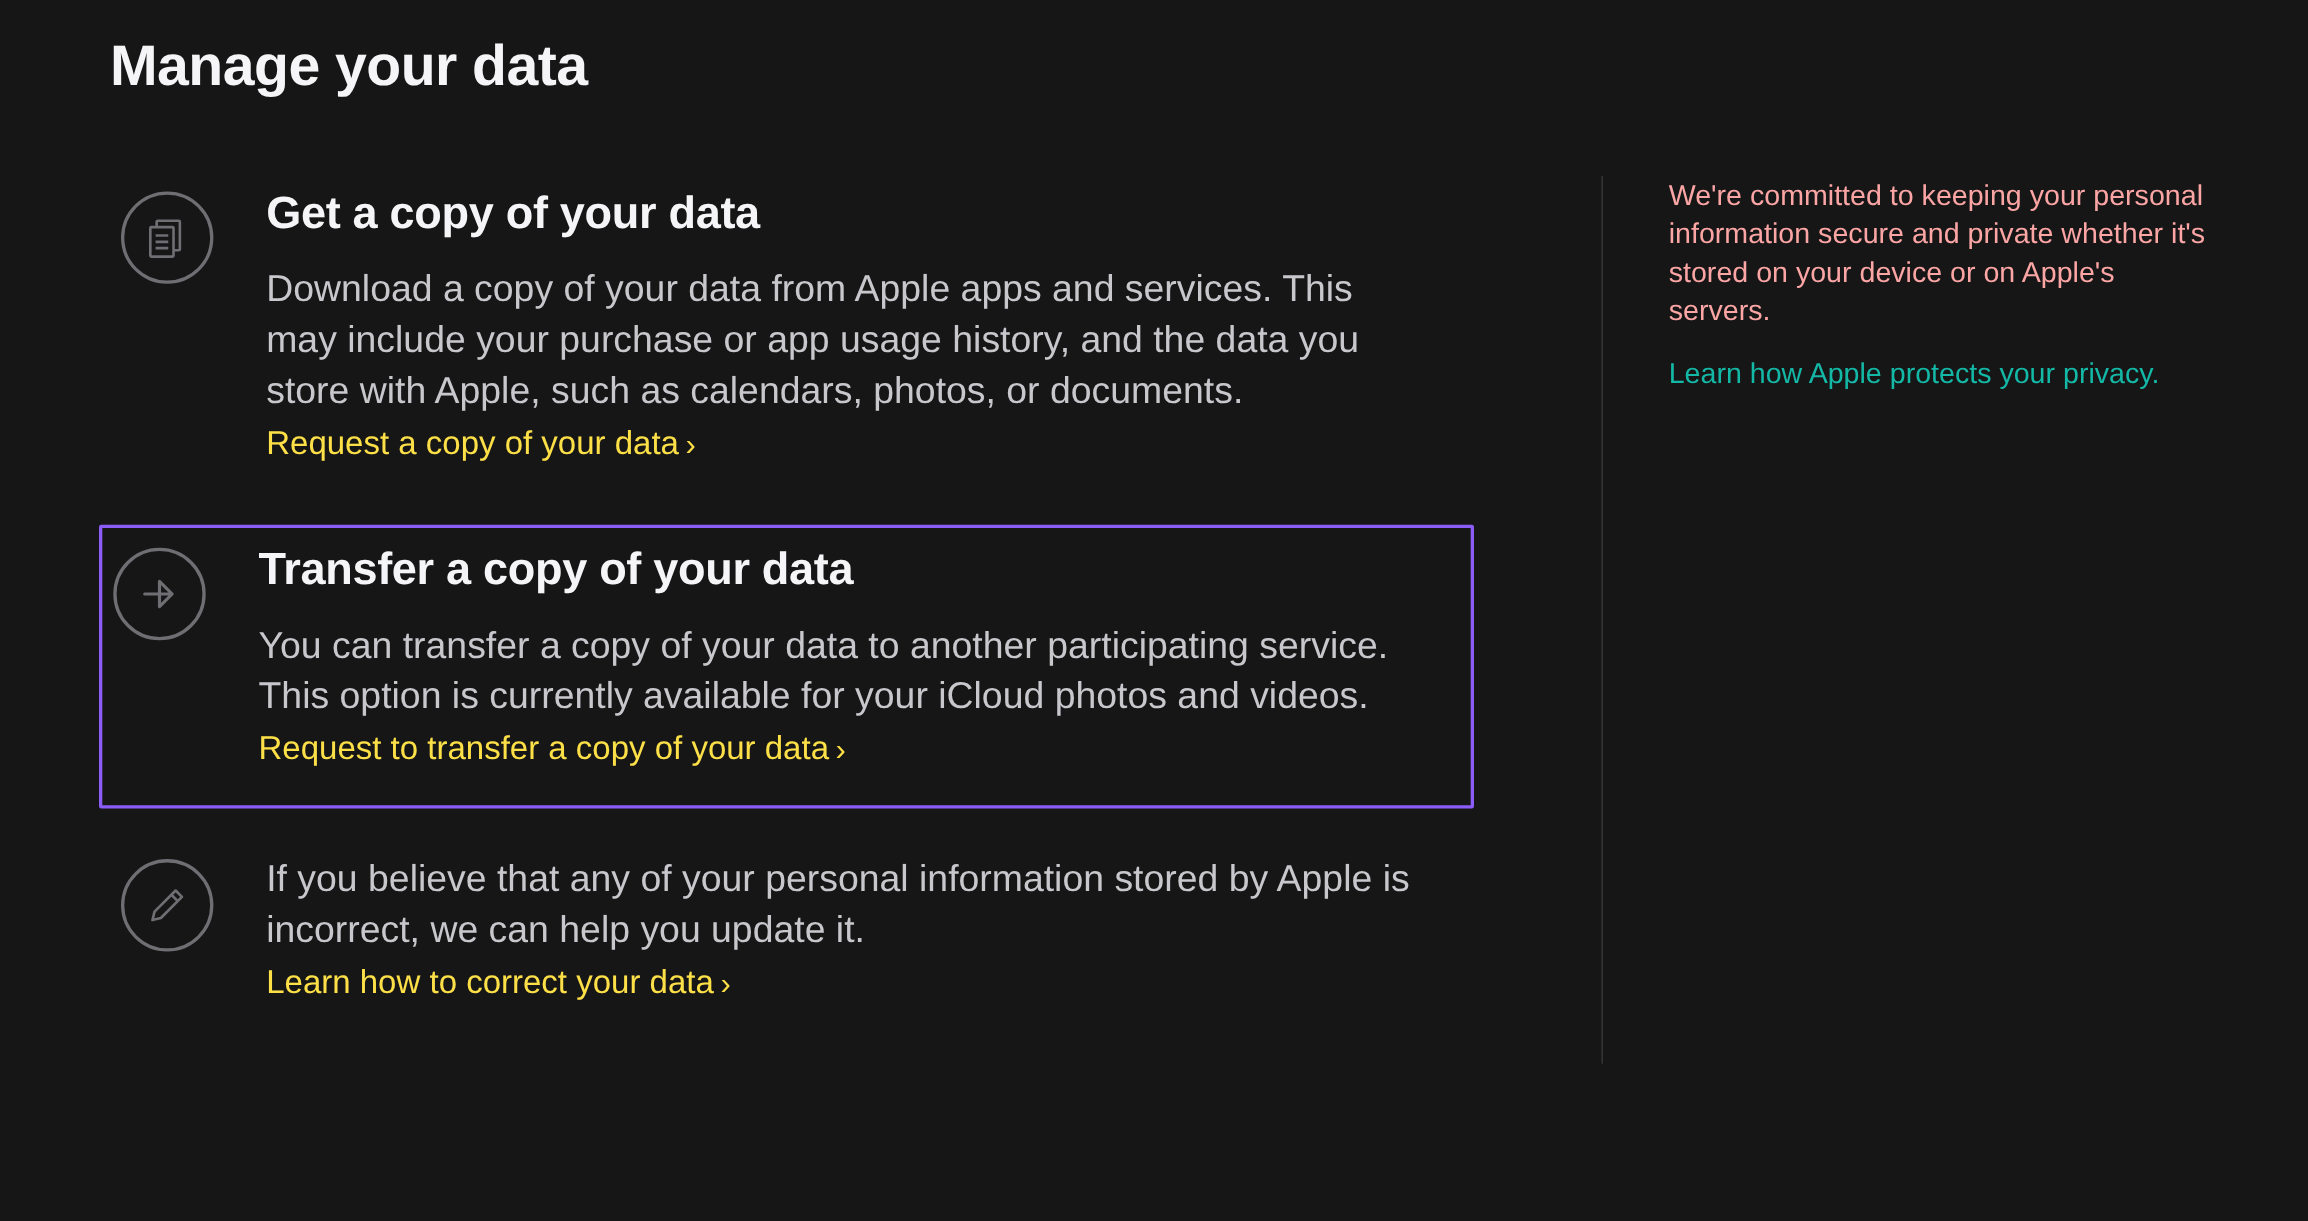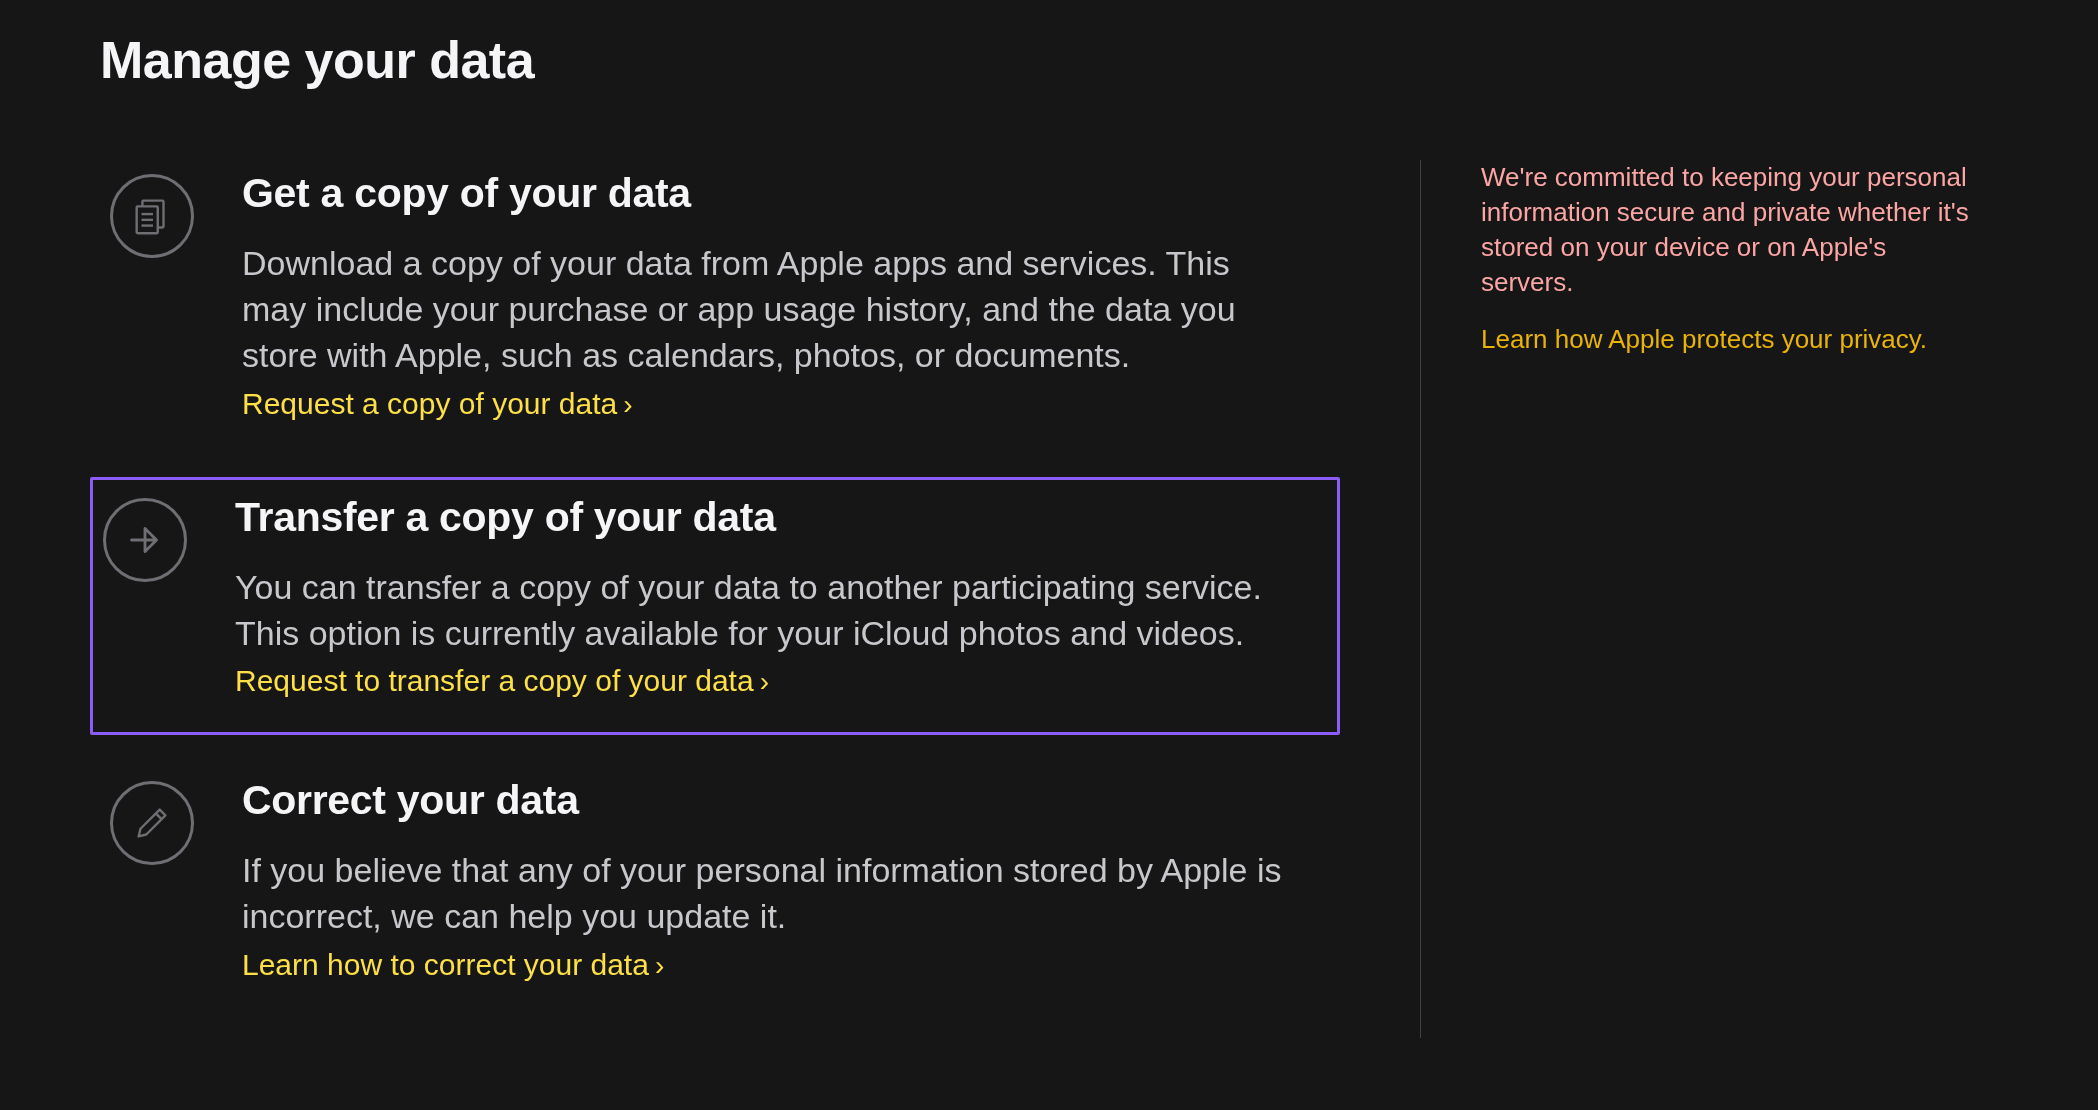--- a/index.html
+++ b/index.html
@@ -17,21 +17,21 @@
   }
   .page-title {
     font-size: 52px;
     font-weight: 700;
     color: #f5f5f7;
     margin-bottom: 70px;
     letter-spacing: -0.5px;
   }
   .content-wrapper {
     display: flex;
-    gap: 40px;
+    gap: 76px;
   }
   .main-col {
     flex: 0 0 1280px;
   }
   .side-col {
     flex: 0 0 550px;
     border-left: 1px solid #424245;
     padding-left: 60px;
     padding-top: 0;
   }
@@ -98,21 +98,21 @@
     top: 1px;
   }
   .side-text {
     font-size: 26px;
     line-height: 1.35;
     color: #fca5a5;
     margin-bottom: 24px;
   }
   .side-link {
     font-size: 26px;
-    color: #eab308;
+    color: #14b8a6;
     text-decoration: none;
     cursor: pointer;
   }
 </style>
 </head>
 <body>
 
 <h1 class="page-title">Manage your data</h1>
 
 <div class="content-wrapper">
@@ -156,21 +156,20 @@
     </div>
 
     <div class="section">
       <div class="icon-circle">
         <svg viewBox="0 0 48 48" stroke-width="2.5">
           <path d="M32 10 L38 16 L18 36 L10 38 L12 30 Z" stroke-linejoin="round" stroke-linecap="round"></path>
           <line x1="28" y1="14" x2="34" y2="20"></line>
         </svg>
       </div>
       <div class="section-body">
-        <h2 class="section-title">Correct your data</h2>
         <p class="section-desc">If you believe that any of your personal information stored by Apple is incorrect, we can help you update it.</p>
         <a class="section-link">
           <span>Learn how to correct your data</span>
           <span class="chevron">›</span>
         </a>
       </div>
     </div>
 
   </div>
 

